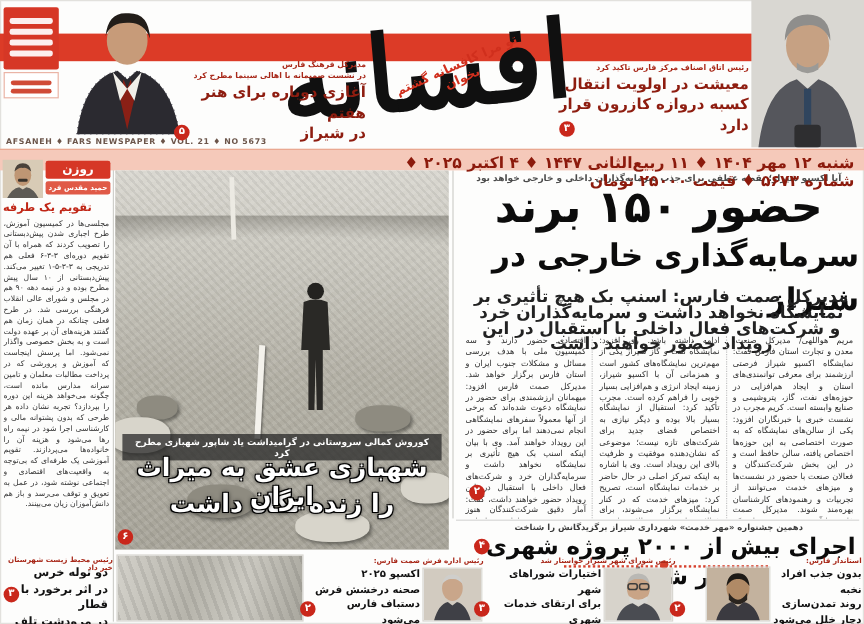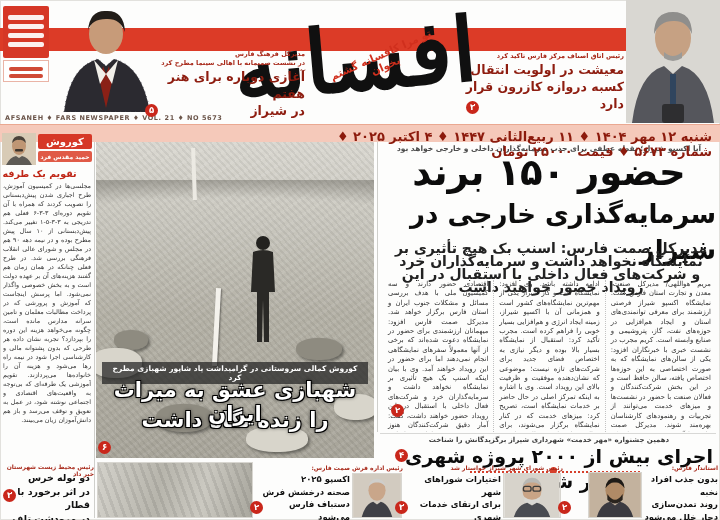--- a/index.html
+++ b/index.html
@@ -241,21 +241,21 @@
   </div>
   <div class="badge" style="left:98px;top:441px">۶</div>
 
   <svg class="portrait" style="left:2px;top:133px" width="34" height="32" viewBox="0 0 34 32">
     <rect width="34" height="32" fill="#d8cbb6"></rect>
     <ellipse cx="17" cy="13" rx="7" ry="9" fill="#bf9674"></ellipse>
     <path d="M10 10 Q11 3 17 3 Q23 3 24 10 Q20 6 17 7 Q14 6 10 10 Z" fill="#4a423a"></path>
     <rect x="13" y="16" width="8" height="2.5" rx="1" fill="#3a332c"></rect>
     <path d="M4 32 Q8 24 14 23 L17 25 L20 23 Q26 24 30 32 Z" fill="#5d5a55"></path>
   </svg>
-  <div class="rz-label">کوروش</div>
+  <div class="rz-label">روزن</div>
   <div class="rz-author">حمید مقدس فرد</div>
   <div class="rz-title">تقویم یک طرفه</div>
   <div class="rz-body">مجلسی‌ها در کمیسیون آموزش، طرح اجباری شدن پیش‌دبستانی را تصویب کردند که همراه با آن تقویم دوره‌ای ۳-۳-۶ فعلی هم تدریجی به ۳-۳-۵-۱ تغییر می‌کند. پیش‌دبستانی از ۱۰ سال پیش مطرح بوده و در نیمه دهه ۹۰ هم در مجلس و شورای عالی انقلاب فرهنگی بررسی شد. در طرح فعلی چنانکه در همان زمان هم گفتند هزینه‌های آن بر عهده دولت است و به بخش خصوصی واگذار نمی‌شود. اما پرسش اینجاست که آموزش و پرورشی که در پرداخت مطالبات معلمان و تامین سرانه مدارس مانده است، چگونه می‌خواهد هزینه این دوره را بپردازد؟ تجربه نشان داده هر طرحی که بدون پشتوانه مالی و کارشناسی اجرا شود در نیمه راه رها می‌شود و هزینه آن را خانواده‌ها می‌پردازند. تقویم آموزشی یک طرفه‌ای که بی‌توجه به واقعیت‌های اقتصادی و اجتماعی نوشته شود، در عمل به تعویق و توقف می‌رسد و باز هم دانش‌آموزان زیان می‌بینند.</div>
 
   <div class="bear-kicker">رئیس محیط زیست شهرستان خبر داد</div>
   <div class="bear-lines">
     <div>دو توله خرس</div>
     <div>در اثر برخورد با قطار</div>
     <div>در مرودشت تلف شدند</div>
   </div>

